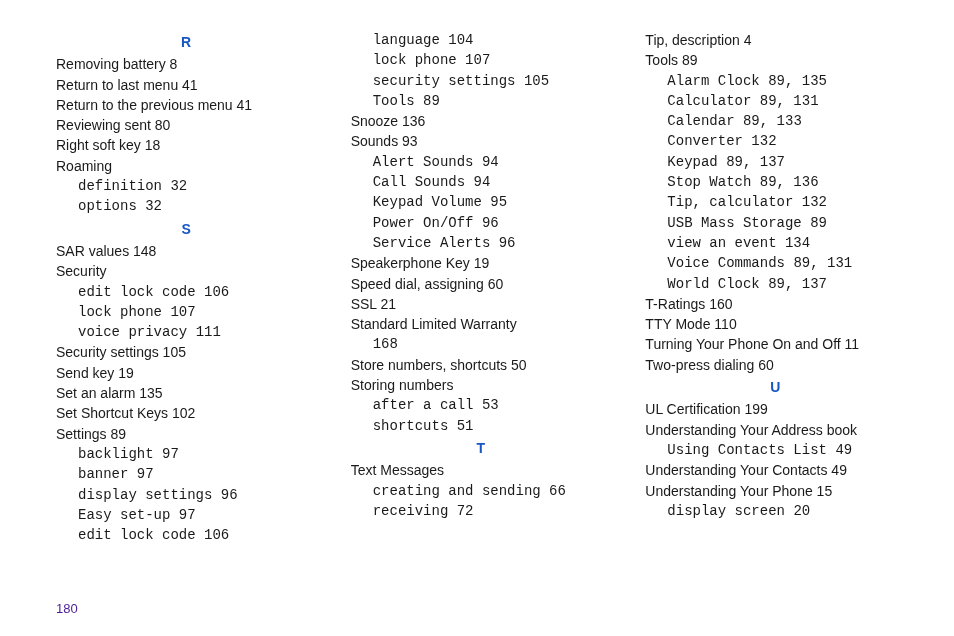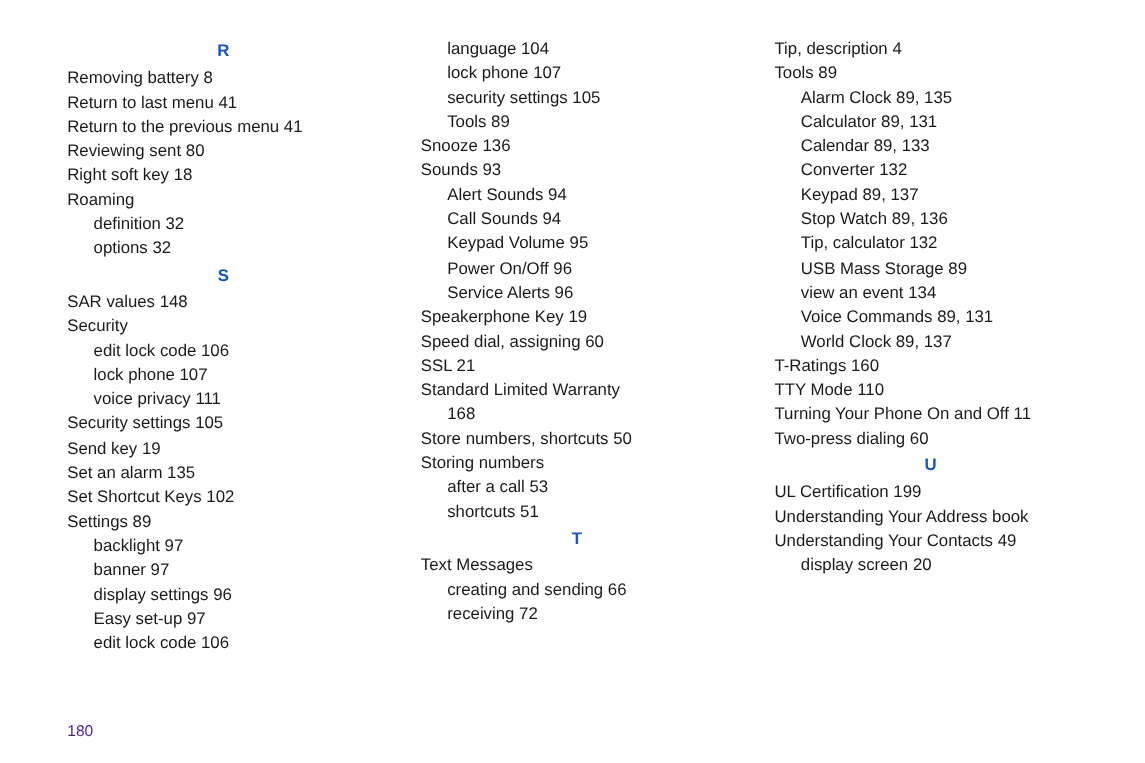--- a/index.html
+++ b/index.html
@@ -38,20 +38,21 @@
   .term {
     font-weight: 400;
     display: inline;
   }
   .pg {
     font-weight: 400;
     display: inline;
   }
   .sub {
     padding-left: 22px;
+    font-family: Liberation Mono, monospace;
   }
   .page-num {
     position: absolute;
     left: 56px;
     bottom: 20px;
     font-size: 13px;
     color: #4c1d95;
   }
 </style>
 </head>
@@ -126,18 +127,20 @@
         <div class="sub"><span>view an event </span><span class="pg">134</span></div>
         <div class="sub"><span>Voice Commands </span><span class="pg">89, 131</span></div>
         <div class="sub"><span>World Clock </span><span class="pg">89, 137</span></div>
         <div class="entry"><span class="term">T-Ratings</span><span class="pg"> 160</span></div>
         <div class="entry"><span class="term">TTY Mode</span><span class="pg"> 110</span></div>
         <div class="entry"><span class="term">Turning Your Phone On and Off</span><span class="pg"> 11</span></div>
         <div class="entry"><span class="term">Two-press dialing</span><span class="pg"> 60</span></div>
         <div class="letter">U</div>
         <div class="entry"><span class="term">UL Certification</span><span class="pg"> 199</span></div>
         <div class="entry"><span class="term">Understanding Your Address book</span></div>
+        <div class="sub"><span>Using Contacts List </span><span class="pg">49</span></div>
         <div class="entry"><span class="term">Understanding Your Contacts</span><span class="pg"> 49</span></div>
+        <div class="entry"><span class="term">Understanding Your Phone</span><span class="pg"> 15</span></div>
         <div class="sub"><span>display screen </span><span class="pg">20</span></div>
       </div>
   </div>
   <div class="page-num">180</div>
 </div>
 
 </body></html>

